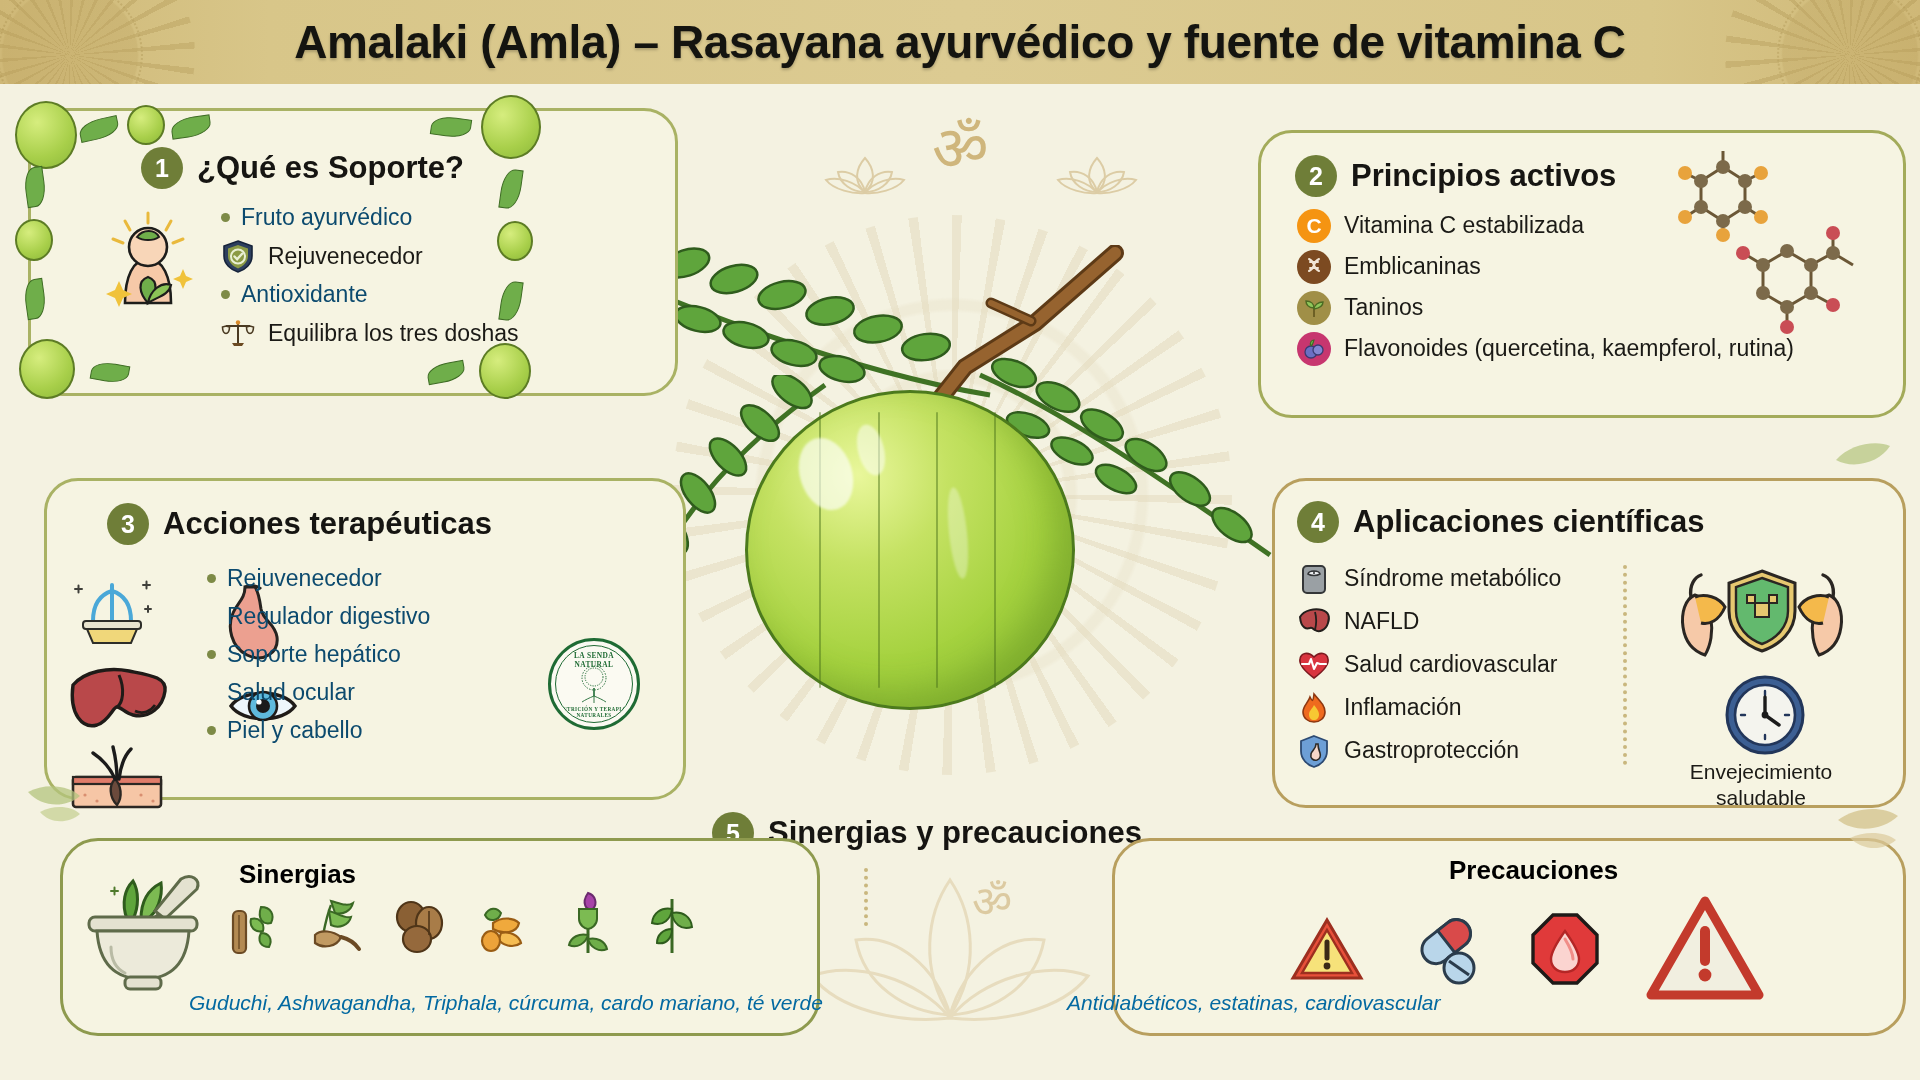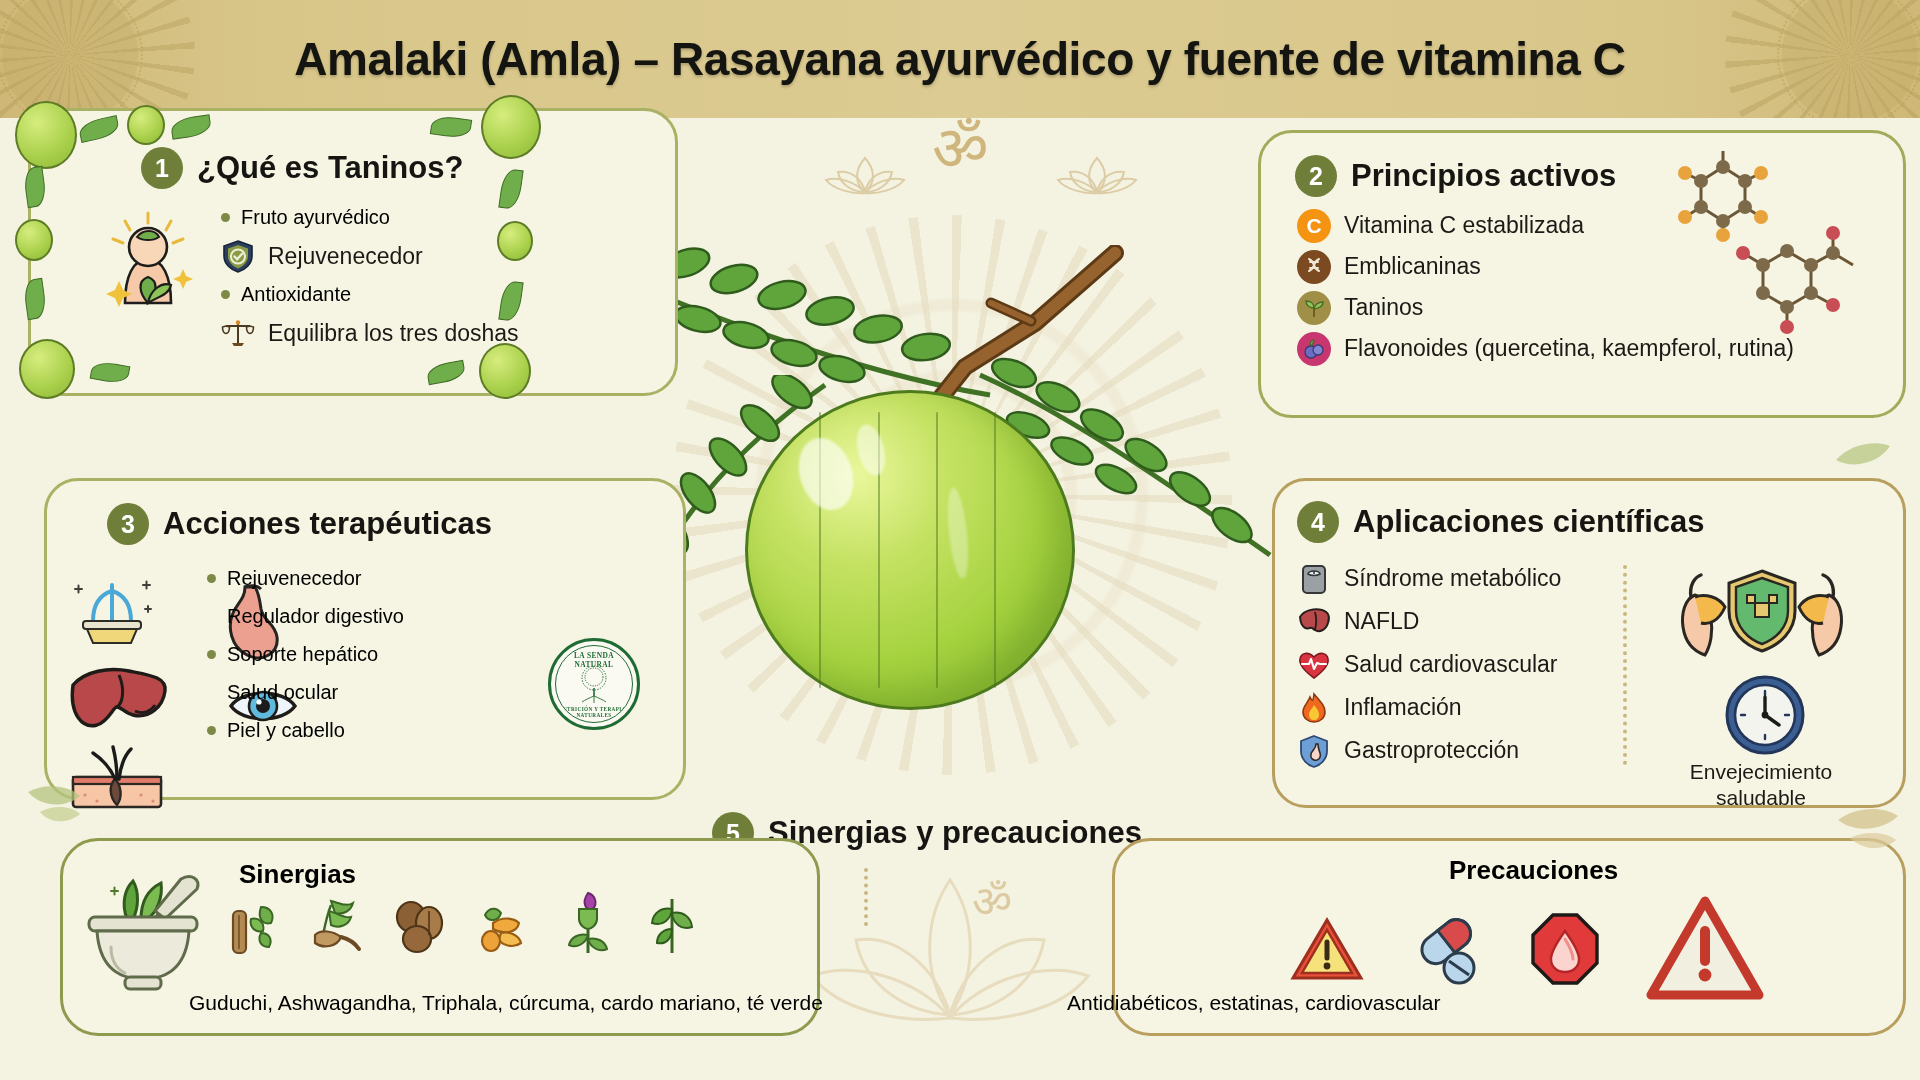--- a/index.html
+++ b/index.html
@@ -6,21 +6,21 @@
   html, body {
     width: 1920px; height: 1080px;
     font-family: "Liberation Sans", sans-serif;
     background: #f3f2e0;
     overflow: hidden;
   }
   .stage { position: relative; width: 1920px; height: 1080px; background: #f4f2e1; }
 
   
   .header {
-    position: absolute; left: 0; top: 0; width: 1920px; height: 118px;
+    position: absolute; left: 0; top: 0; width: 1920px; height: 84px;
     background: linear-gradient(90deg,#cfb877 0%,#d8c689 14%,#dccb92 50%,#d8c689 86%,#cfb877 100%);
     display: flex; align-items: center; justify-content: center;
     overflow: hidden;
   }
   .header-title {
     position: relative; z-index: 3;
     font-size: 46px; font-weight: bold; color: #141410;
     letter-spacing: -0.4px; white-space: nowrap;
     text-shadow: 0 2px 3px rgba(0,0,0,0.22);
   }
@@ -82,32 +82,32 @@
     color:#fff; font-size:25px; font-weight:bold;
     display:flex; align-items:center; justify-content:center; flex:0 0 auto;
     font-family:"Liberation Sans", sans-serif;
   }
   .sec-title{ font-size:31px; font-weight:bold; color:#161512; white-space:nowrap; }
 
   
   .blist{ position:absolute; }
   .brow{ display:flex; align-items:center; gap:11px; height:37px; }
   .bdot{ width:9px; height:9px; border-radius:50%; background:#7d8a46; flex:0 0 auto; }
-  .blabel{ font-size:20px; color:#000000; white-space:nowrap; }
+  .blabel{ font-size:23px; color:#0c4a6e; white-space:nowrap; }
 
   .irow{ display:flex; align-items:center; gap:13px; height:40px; }
   .iclabel{ font-size:23px; color:#1b1a16; white-space:nowrap; }
   .circ{ width:34px; height:34px; border-radius:50%; flex:0 0 auto;
     display:flex; align-items:center; justify-content:center;
     font-size:21px; font-weight:bold; color:#fff;}
   .sq{ width:34px;height:34px;flex:0 0 auto;display:flex;align-items:center;justify-content:center;font-size:26px;}
 
   
   .sub-head{ position:absolute; font-size:26px; font-weight:bold; color:#000000; }
-  .caption{ position:absolute; font-size:21px; color:#000000; white-space:nowrap; }
+  .caption{ position:absolute; font-size:21px; color:#0369a1; white-space:nowrap;font-style:italic; }
   .caption2{ position:absolute; font-size:21px; color:#1b1a16; text-align:center; line-height:1.25; }
 
   
   .gi{ font-family:"DejaVu Sans", sans-serif; line-height:1; }
 
   
   .herb-row{ position:absolute; display:flex; align-items:flex-end; gap:26px; }
   .herb{ width:58px; height:70px; position:relative; }
 
   .warn-row{ position:absolute; display:flex; align-items:center; gap:44px; }
@@ -270,21 +270,21 @@
     <div class="vine-leaf" style="left:400px; top:6px; width:40px; height:20px; transform:rotate(8deg);"></div>
     <div class="vine-leaf" style="left:-6px; top:56px; width:20px; height:40px; transform:rotate(-8deg);"></div>
     <div class="vine-leaf" style="left:-6px; top:168px; width:20px; height:40px; transform:rotate(-8deg);"></div>
     <div class="vine-leaf" style="left:470px; top:58px; width:20px; height:40px; transform:rotate(8deg);"></div>
     <div class="vine-leaf" style="left:470px; top:170px; width:20px; height:40px; transform:rotate(8deg);"></div>
     <div class="vine-leaf" style="left:60px; top:252px; width:38px; height:19px; transform:rotate(10deg);"></div>
     <div class="vine-leaf" style="left:396px; top:252px; width:38px; height:19px; transform:rotate(-10deg);"></div>
 
     <div class="sec-head" style="left:110px; top:36px;">
       <div class="num-badge">1</div>
-      <div class="sec-title">¿Qué es Taninos?</div>
+      <div class="sec-title">¿Qué es Soporte?</div>
     </div>
 
     <svg style="position:absolute; left:68px; top:96px;" width="98" height="120" viewBox="0 0 98 120">
       <g stroke="#e9b93c" stroke-width="3" stroke-linecap="round">
         <path d="M49 6 V16"></path>
           <path d="M26 14 L31 23"></path>
           <path d="M72 14 L67 23"></path>
         <path d="M14 32 L24 36"></path>
           <path d="M84 32 L74 36"></path>
       </g>

